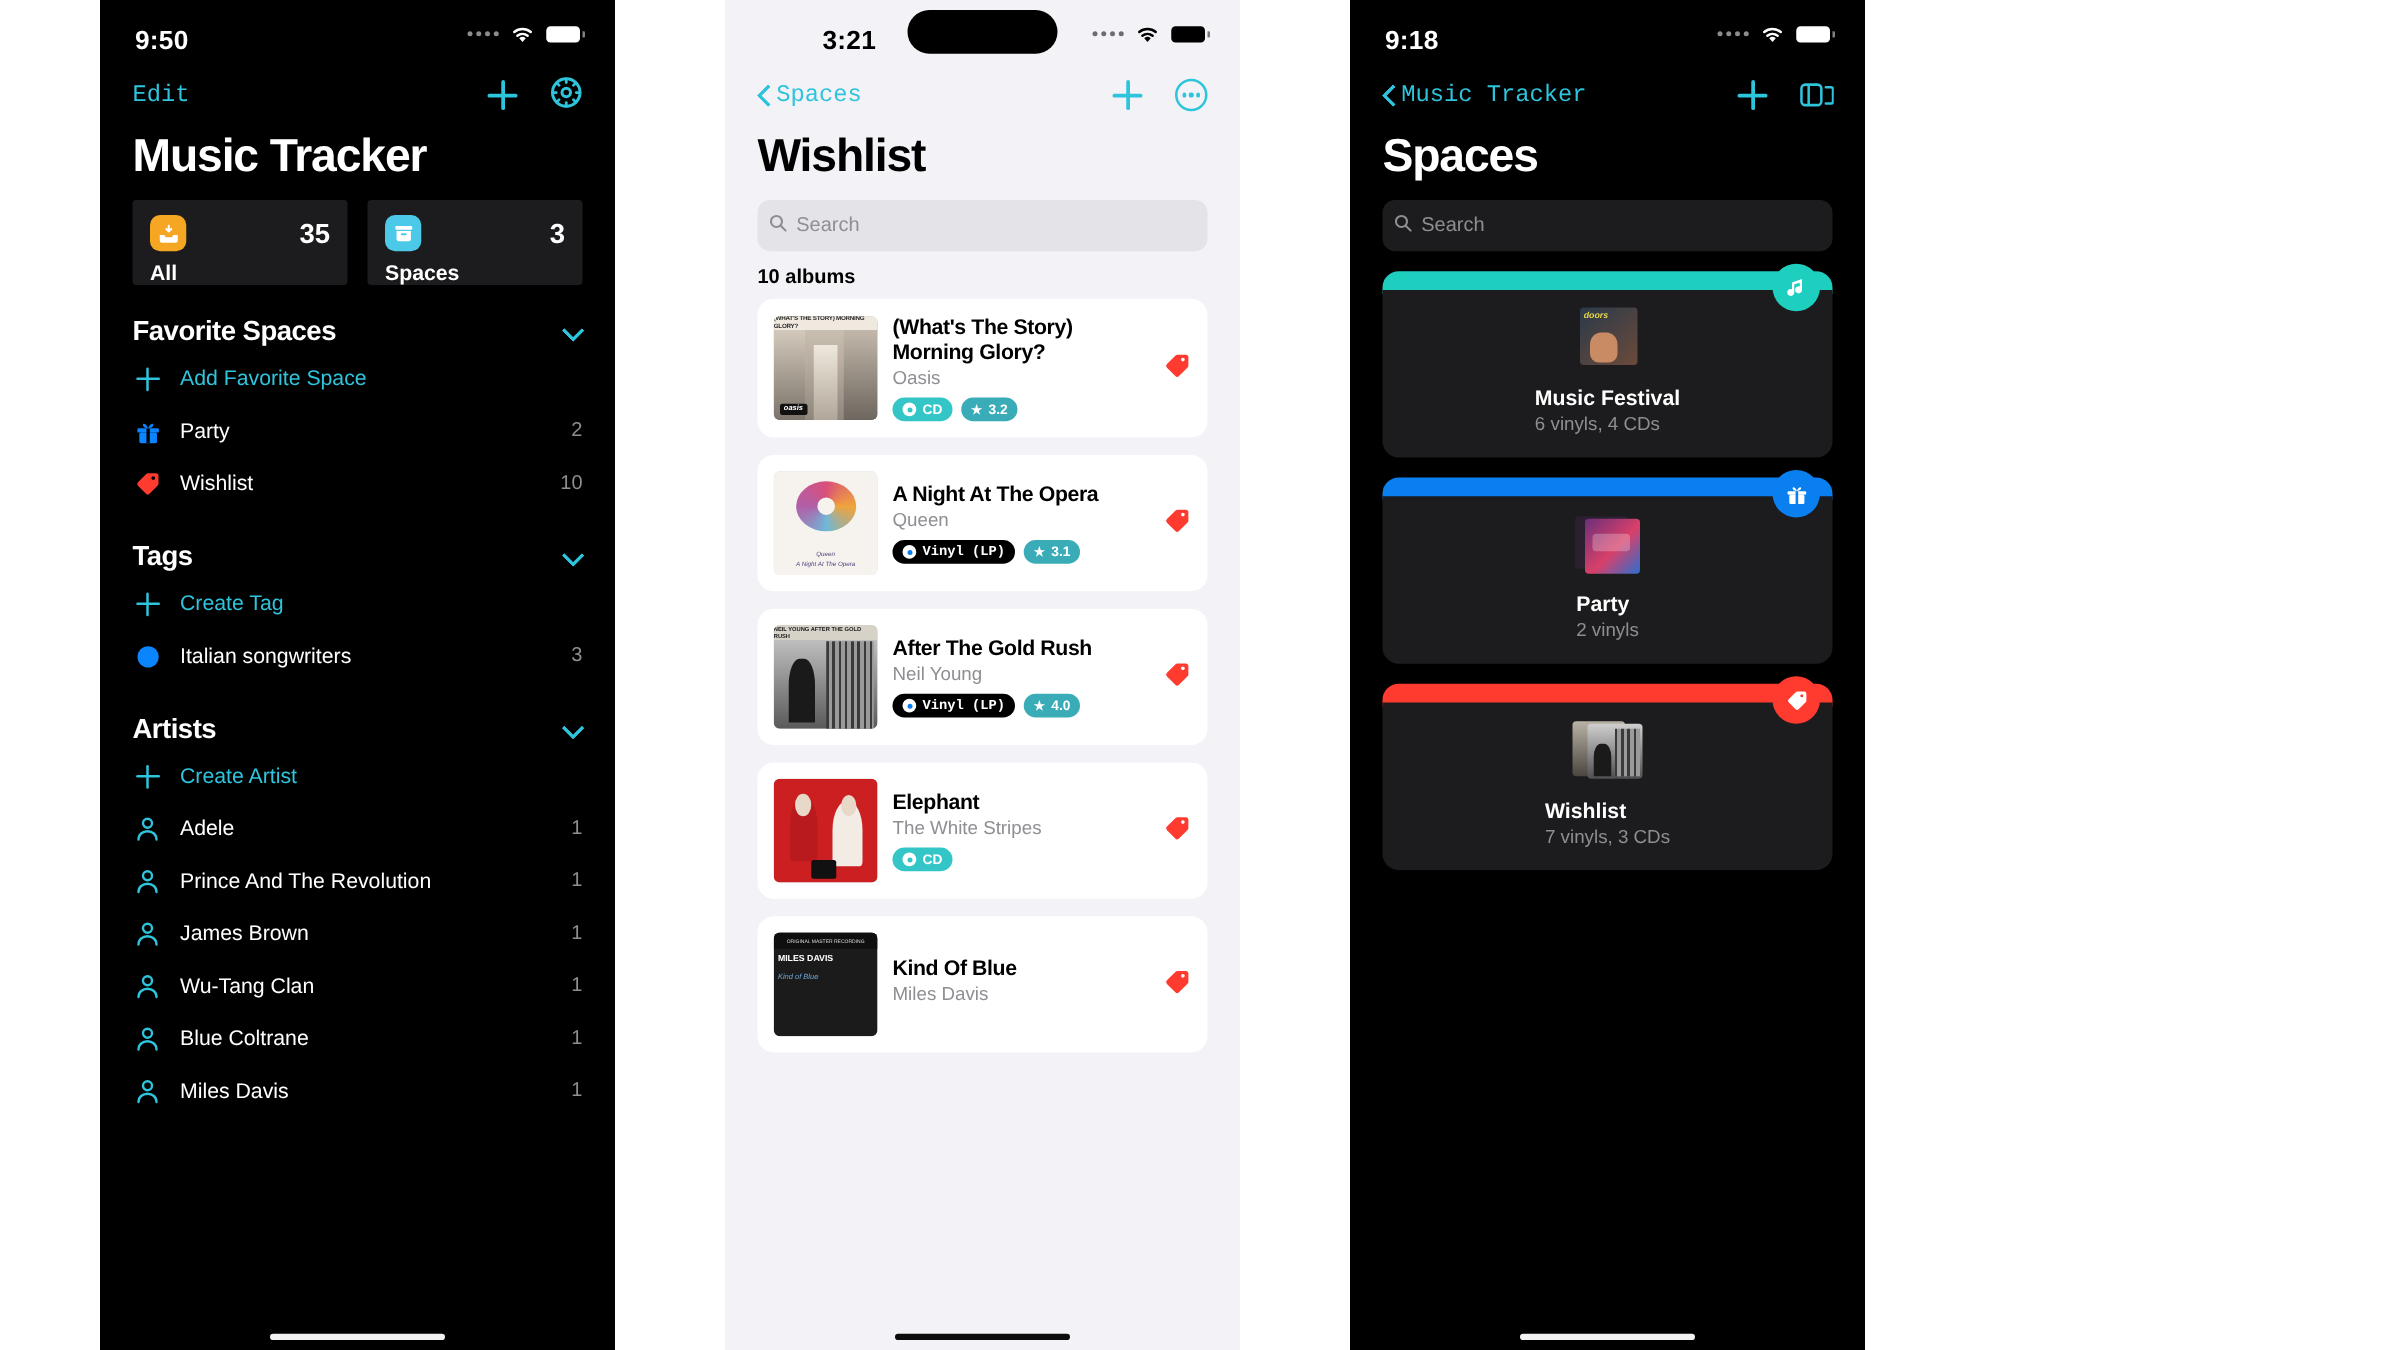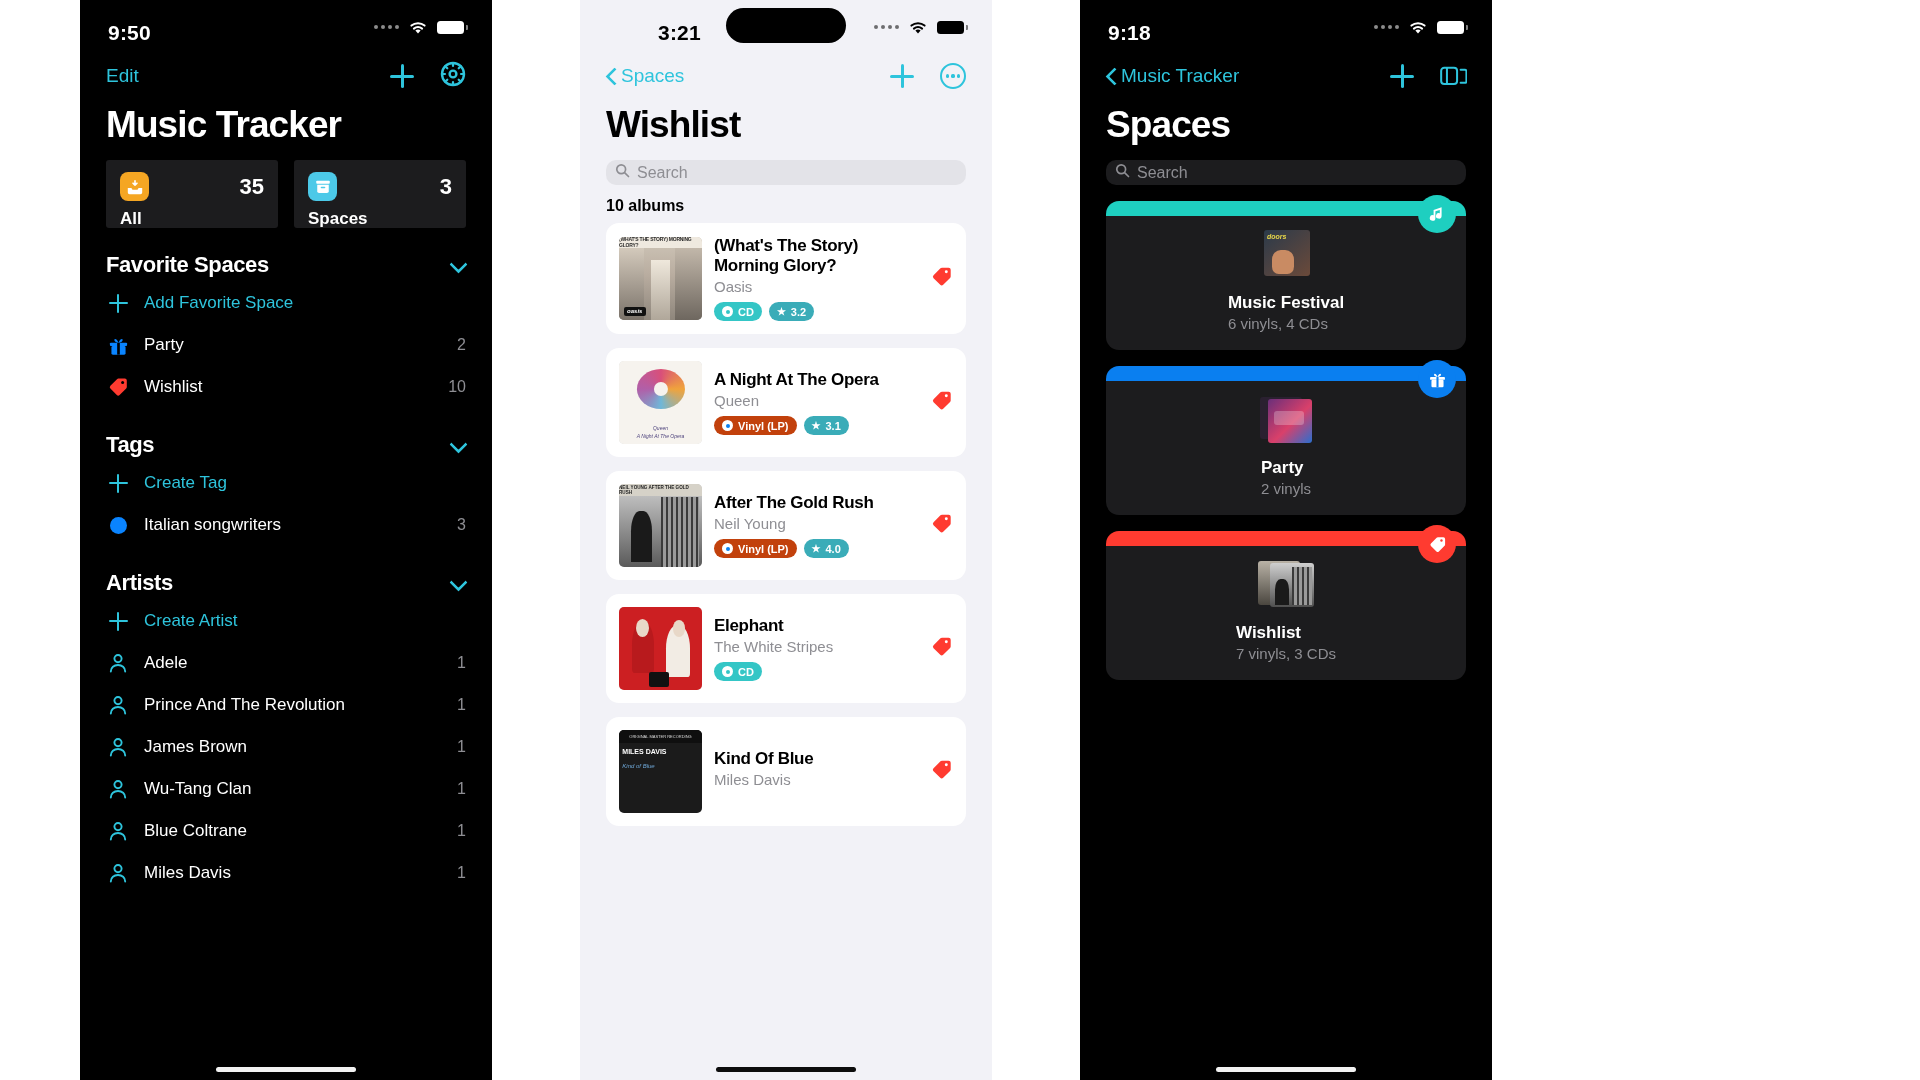--- a/index.html
+++ b/index.html
@@ -41,21 +41,21 @@
     position: absolute; left: 50%; transform: translateX(-50%); top: 8px;
     width: 120px; height: 35px; border-radius: 20px; background: #000;
   }
 
   
   .statusbar.centered .sb-time { position: absolute; left: 78px; }
 
   
   .navbar {
     height: 44px; display: flex; 
-    padding: 0 26px; gap: 10px;
+    padding: 0 26px; gap: 10px; font-family: Liberation Mono, monospace;
   }
   .nav-left { display: flex; align-items: center; gap: 4px; font-size: 19px; }
   .nav-actions { margin-left: auto; display: flex; align-items: center; gap: 26px; }
   .accent { color: #2ec4dc; }
   .chev-back {
     width: 11px; height: 19px; position: relative; display: inline-block;
   }
   .chev-back::before {
     content: ""; position: absolute; left: 2px; top: 3px;
     width: 10px; height: 10px; border-left: 3px solid currentColor; border-bottom: 3px solid currentColor;
@@ -130,21 +130,21 @@
   .home-ind {
     position: absolute; bottom: 8px; left: 50%; transform: translateX(-50%);
     width: 140px; height: 5px; border-radius: 3px; background: #fff; opacity: .95;
   }
   .home-ind.dk { background: #000; }
 
   
   .p2 { width: 412px; height: 1080px; background: #f2f2f7; color: #000; }
   .p2 .statusbar { color: #000; }
   .searchbar {
-    margin: 0 26px; height: 25px; border-radius: 10px; background: #e3e3e8;
+    margin: 0 26px; height: 41px; border-radius: 10px; background: #e3e3e8;
     display: flex; align-items: center; gap: 7px; padding: 0 9px;
     color: #8e8e93; font-size: 16px;
   }
   .searchbar.dark { background: #1c1c1e; color: #8e8e93; }
   .count-label { padding: 12px 26px 8px 26px; font-size: 16px; font-weight: 700; }
 
   .album-card {
     margin: 0 26px 14px 26px; background: #fff; border-radius: 13px;
     display: flex; align-items: center; gap: 12px; padding: 13px;
     min-height: 108px;
@@ -156,21 +156,21 @@
   .album-meta { flex: 1; min-width: 0; }
   .album-title { font-size: 17px; font-weight: 700; line-height: 1.18; letter-spacing: -0.3px; }
   .album-artist { font-size: 15px; color: #8e8e93; margin-top: 2px; }
   .badges { display: flex; gap: 7px; margin-top: 7px; flex-wrap: wrap; }
   .pill {
     display: inline-flex; align-items: center; gap: 5px;
     height: 19px; padding: 0 8px; border-radius: 10px;
     font-size: 11px; font-weight: 700; color: #fff;
   }
   .pill.cd { background: #34c6c6; }
-  .pill.vinyl { background: #c2410c; }
+  .pill.vinyl { background: #000000; font-family: Liberation Mono, monospace; }
   .pill.rate { background: #3aacb8; }
   .pill .glyph { font-size: 10px; }
   .disc {
     width: 11px; height: 11px; border-radius: 50%; background: #fff;
     display: flex; align-items: center; justify-content: center;
   }
   .disc::after { content: ""; width: 4px; height: 4px; border-radius: 50%; background: #0a7ff0; }
   .disc.cdc::after { background: #34c6c6; }
   .tag-ico { flex: 0 0 auto; margin-left: 6px; }
 

